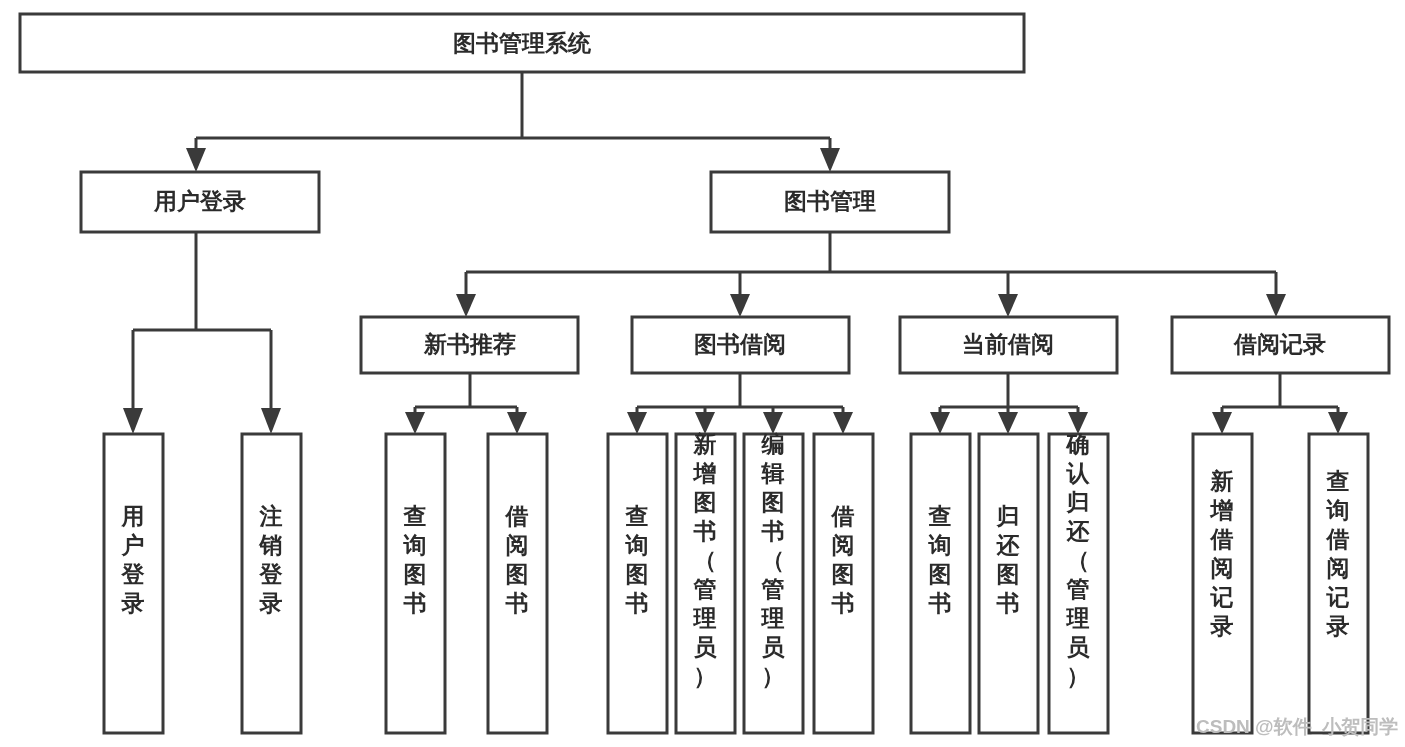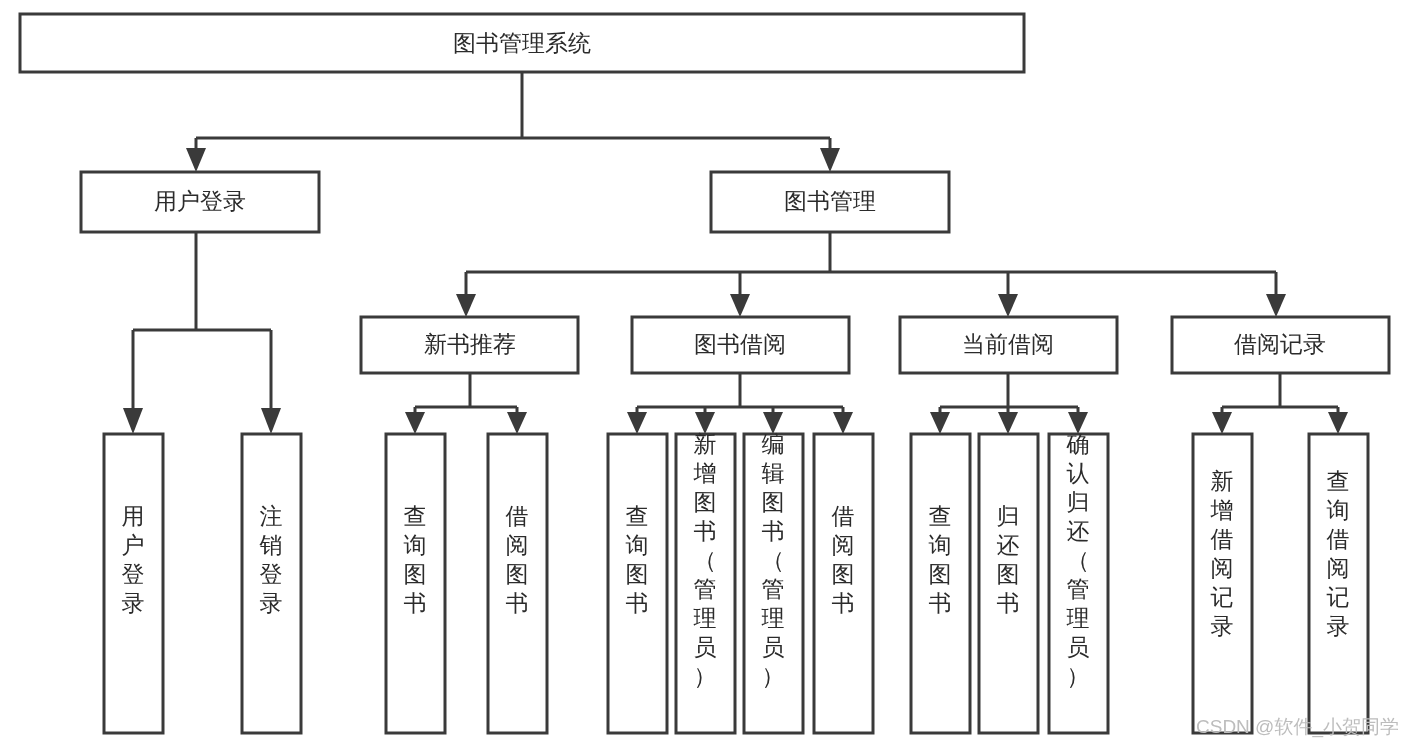--- a/index.html
+++ b/index.html
@@ -10,20 +10,21 @@
   body {
     width: 1405px;
     height: 747px;
     font-family: "Liberation Sans", "DejaVu Sans", sans-serif;
     overflow: hidden;
   }
   #diagram-root {
     position: relative;
     width: 1405px;
     height: 747px;
+    font-weight: bold;
   }
   svg#flowchart {
     display: block;
     width: 1405px;
     height: 747px;
   }
   .node-rect {
     fill: #ffffff;
     stroke: #3a3a3a;
     stroke-width: 3;

